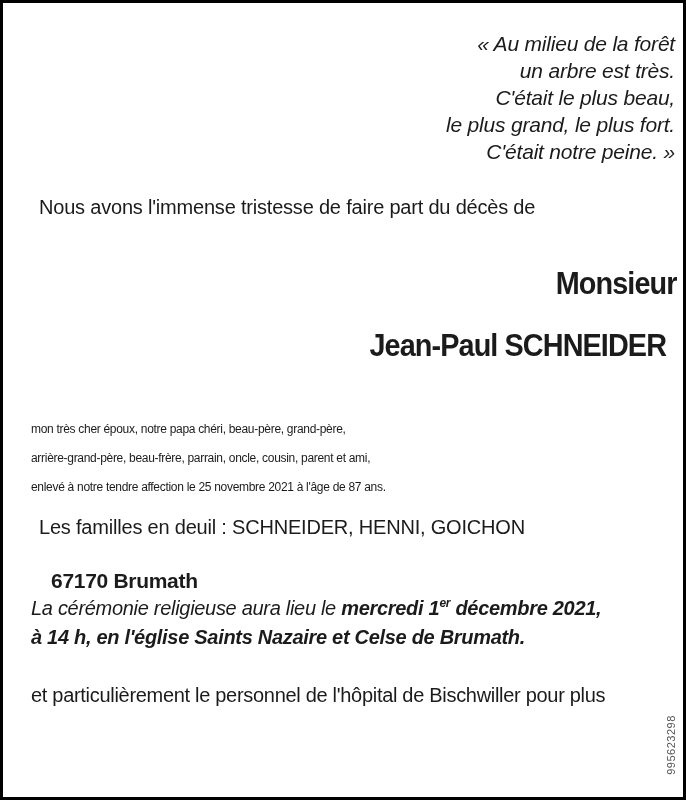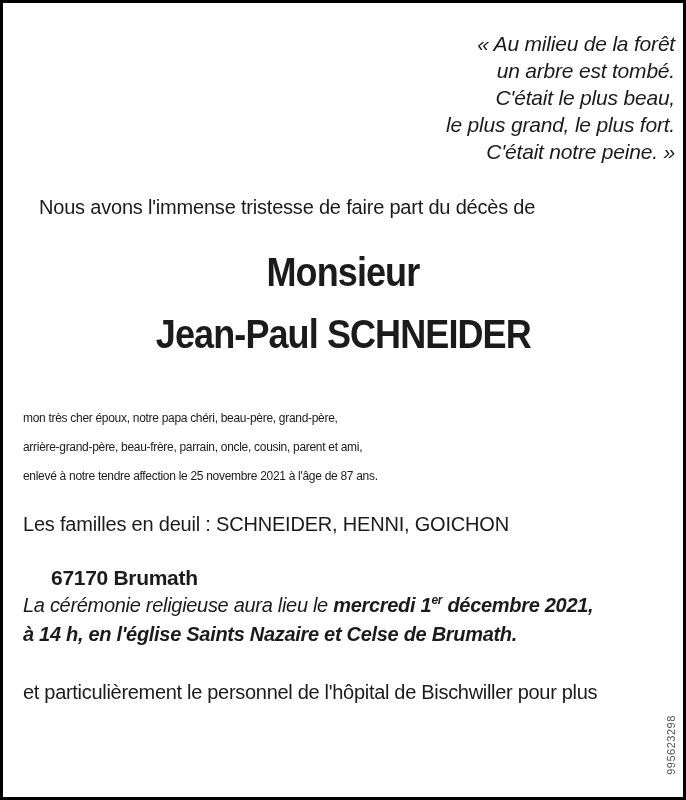--- a/index.html
+++ b/index.html
@@ -11,21 +11,21 @@
     position: relative;
     width: 686px;
     height: 800px;
     box-sizing: border-box;
     border: 3px solid #000000;
     background: #ffffff;
     overflow: hidden;
     font-family: "Liberation Sans", sans-serif;
     color: #1b1b1b;
   }
-  .line { white-space: nowrap; }
+  .line { white-space: nowrap; padding-left: 8px; }
 
   
   .quote {
     margin-top: 27px;
     padding-right: 8px;
     text-align: right;
     font-style: italic;
     font-size: 21px;
     line-height: 27px;
     letter-spacing: -0.2px;
@@ -35,45 +35,45 @@
   .intro {
     margin-top: 29px;
     padding-left: 36px;
     font-size: 20px;
     line-height: 26px;
     letter-spacing: -0.2px;
   }
 
   
   .names {
-    margin-top: 21px;
-    text-align: center;
+    margin-top: 32px;
+    text-align: right;
     font-weight: bold;
-    font-size: 40px;
+    font-size: 32px;
     line-height: 62px;
     letter-spacing: -1px;
   }
   .names .squeeze {
     display: inline-block;
     transform: scaleX(0.9);
     transform-origin: center;
   }
 
   
   .tribute {
     margin-top: 39px;
     padding-left: 20px;
     font-size: 12px;
     line-height: 29px;
     letter-spacing: -0.3px;
   }
 
   .families {
-    margin-top: 20px;
-    padding-left: 20px;
+    margin-top: 12px;
+    padding-left: 36px;
     font-size: 20px;
     line-height: 26px;
     letter-spacing: -0.2px;
   }
 
   .address {
     margin-top: 28px;
     padding-left: 48px;
     font-weight: bold;
     font-size: 21px;
@@ -119,21 +119,21 @@
     transform: rotate(-90deg);
   }
 </style>
 </head>
 <body>
 
 <div class="page">
 
   <div class="quote">
     <div class="line">« Au milieu de la forêt</div>
-    <div class="line">un arbre est tombé.</div>
+    <div class="line">un arbre est très.</div>
     <div class="line">C'était le plus beau,</div>
     <div class="line">le plus grand, le plus fort.</div>
     <div class="line">C'était notre peine. »</div>
   </div>
 
   <div class="intro line">Nous avons l'immense tristesse de faire part du décès de</div>
 
   <div class="names">
     <div class="line"><span class="squeeze">Monsieur</span></div>
     <div class="line"><span class="squeeze">Jean-Paul SCHNEIDER</span></div>

